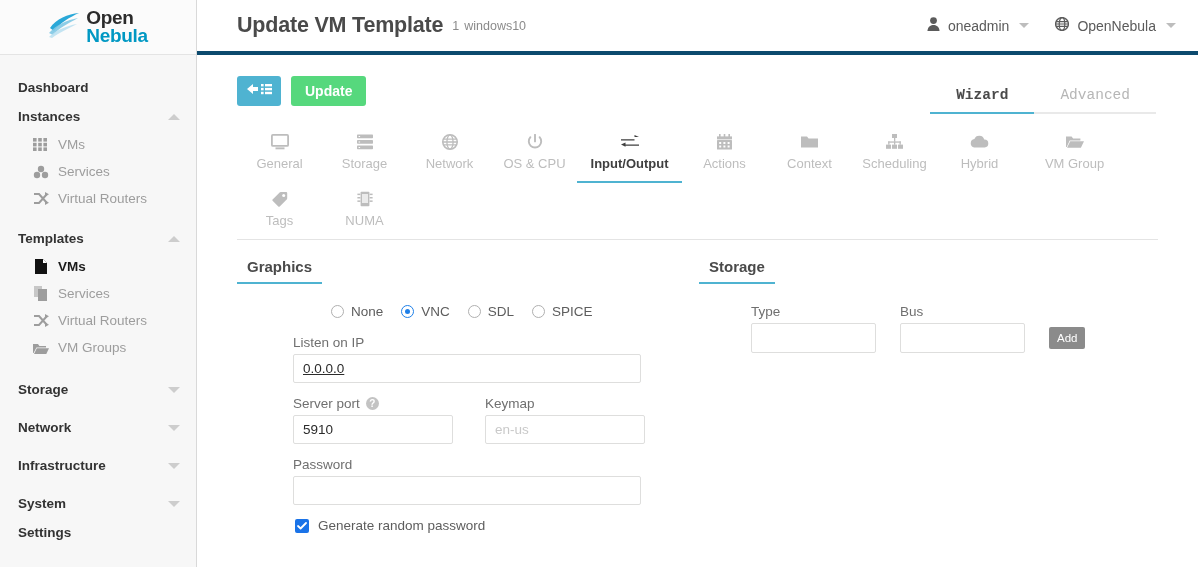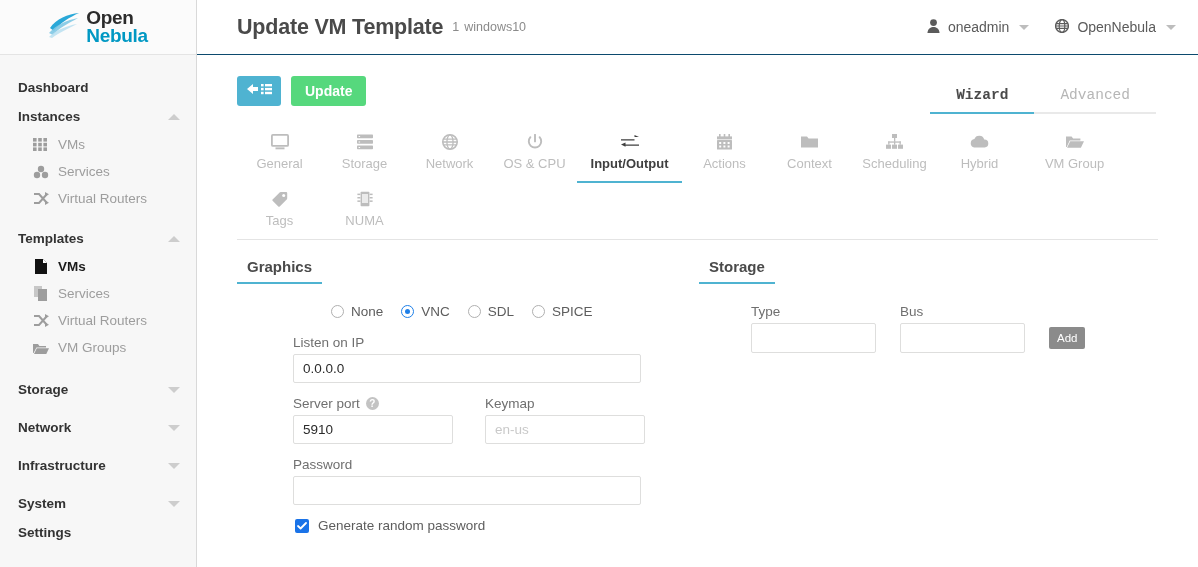--- a/index.html
+++ b/index.html
@@ -52,21 +52,21 @@
     cursor: pointer;
   }
   .nav-item.active { color: #1b1b1b; font-weight: 600; }
   .nav-item .ni-icon { width: 17px; height: 15px; display: flex; align-items: center; justify-content: center; flex: 0 0 17px; }
   .nav-item .ni-icon svg { display: block; }
 
   
   #main { flex: 1 1 auto; height: 567px; position: relative; background: #fff; overflow: hidden; }
 
   .topbar {
-    height: 55px; border-bottom: 1px solid #0c4a6e;
+    height: 55px; border-bottom: 4px solid #0c4a6e;
     display: flex; align-items: center; padding: 0 22px 0 40px;
   }
   .page-title { font-size: 21.5px; color: #4a4a4a; font-weight: bold; letter-spacing: -0.2px; }
   .page-sub-id { font-size: 12.5px; color: #8b8b8b; margin-left: 9px; }
   .page-sub-name { font-size: 12.5px; color: #8b8b8b; margin-left: 5px; }
   .topbar-spacer { flex: 1 1 auto; }
   .top-menu { display: flex; align-items: center; gap: 26px; }
   .top-menu-item { display: flex; align-items: center; gap: 8px; font-size: 14px; color: #5b5b5b; cursor: pointer; }
   .top-menu-item .tm-caret { width:0;height:0;border-left:5px solid transparent;border-right:5px solid transparent;border-top:5px solid #bdbdbd; margin-left:2px;}
 
@@ -150,21 +150,21 @@
     display: inline-flex; align-items: center; justify-content: center;
     line-height: 1; cursor: pointer;
   }
   .inp {
     height: 29px; border: 1px solid #dededd; border-radius: 2px;
     background: #fff; padding: 0 9px; font-size: 13.5px; color: #2b2b2b;
     font-family: "Liberation Sans", sans-serif; outline: none;
     display: flex; align-items: center;
   }
   .inp::placeholder { color: #c9c9c9; }
-  .w-full { width: 348px; }
+  .w-full { width: 348px; text-decoration: underline; }
   .w-half { width: 160px; }
   .field { margin-bottom: 13px; }
   .row2 { display: flex; gap: 32px; }
 
   .check-row { display: flex; align-items: center; gap: 9px; margin-top: 5px; padding-left: 2px; }
   .chk {
     width: 14px; height: 14px; border-radius: 2px; background: #1a73e8;
     display: flex; align-items: center; justify-content: center; flex: 0 0 14px; cursor: pointer;
   }
   .chk svg { display: block; }

